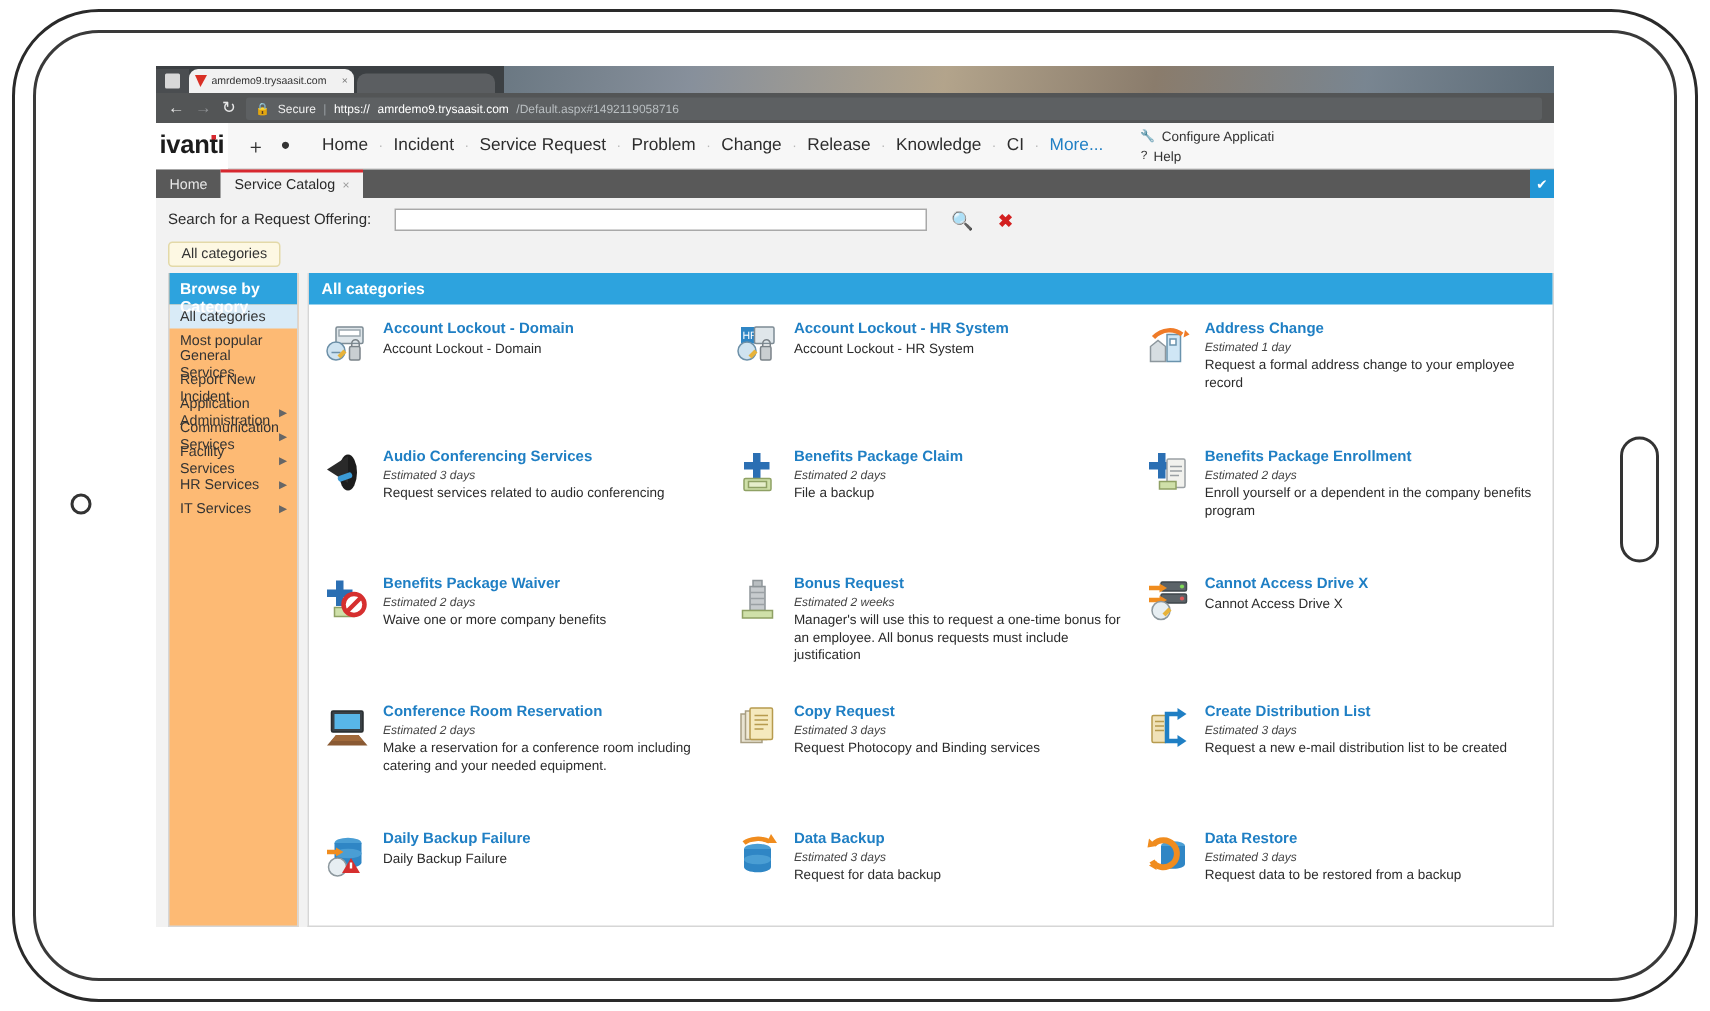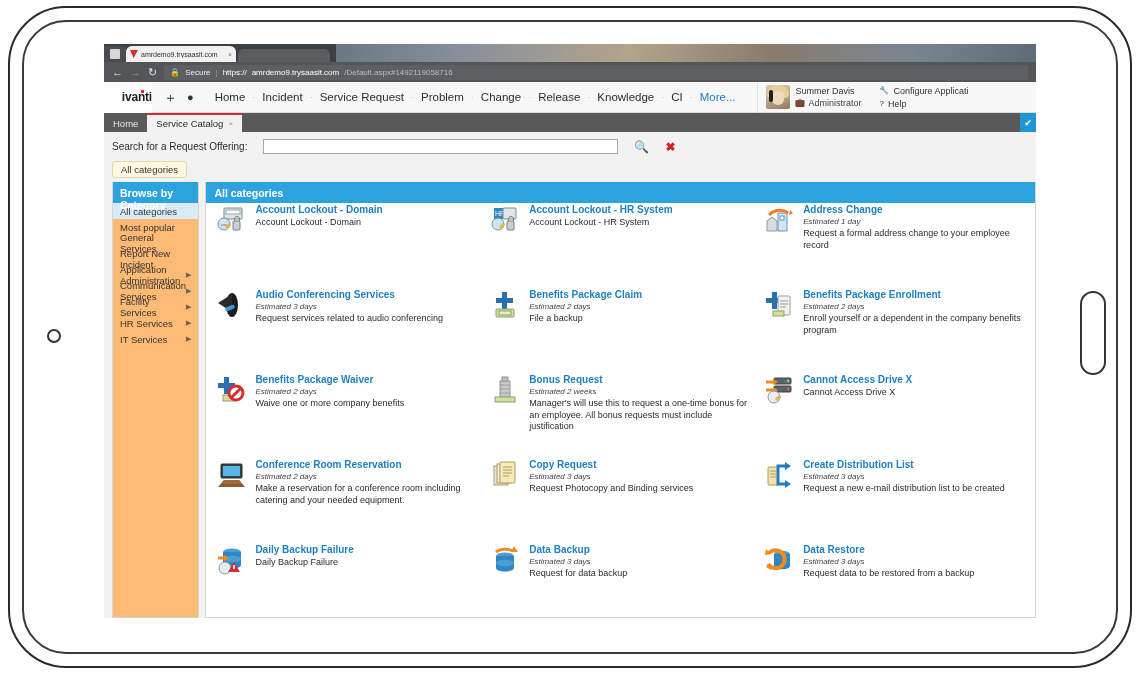--- a/index.html
+++ b/index.html
@@ -93,22 +93,22 @@
   .url-path { color: #b9bec1; }
 
   
   .app-header {
     height: 31px; background: #f7f7f7;
     border-bottom: 1px solid #dcdcdc;
     display: flex; align-items: center;
   }
   .brand {
     width: 48px; height: 31px; background: #ffffff;
-    display: flex; align-items: center; justify-content: flex-end;
-    font-size: 12px; font-weight: 700; color: #1c1c1c; letter-spacing: -.2px;
+    display: flex; align-items: center; justify-content: center;
+    font-size: 17px; font-weight: 700; color: #1c1c1c; letter-spacing: -.2px;
     position: relative;
   }
   .brand .tittle {
     position: absolute; right: 8px; top: 8px; width: 3px; height: 3px;
     background: #d7282f;
   }
   .hdr-ic { font-size: 13px; color: #333; margin-left: 12px; line-height: 1; }
   .hdr-ic.chat { font-size: 11px; margin-left: 10px; }
   .navlinks {
     display: flex; align-items: center; gap: 0; margin-left: 14px;
@@ -200,21 +200,21 @@
   .side-item.active { background: #d9ebf7; }
   .side-arrow { color: #666; font-size: 7px; }
 
   .content { flex: 1 1 auto; margin-left: 6px; background: #fff; border: 1px solid #d6d6d6; border-top: none; }
   .content-head {
     background: #2da3de; color: #fff; font-size: 10.5px; font-weight: 700;
     padding: 5px 8px; height: 21px;
   }
   .grid {
     display: grid; grid-template-columns: repeat(3, 1fr);
-    grid-auto-rows: 85px; padding: 0 6px 0 10px; column-gap: 9px;
+    grid-auto-rows: 85px; padding: 10px 6px 0 10px; column-gap: 9px;
   }
   .card { display: flex; gap: 7px; }
   .card-ic { width: 32px; flex: 0 0 32px; padding-top: 2px; }
   .card-body { flex: 1 1 auto; min-width: 0; }
   .card-title {
     font-size: 10px; font-weight: 700; color: #1f7fc4; line-height: 13px;
   }
   .card-est {
     font-size: 8px; font-style: italic; color: #444; line-height: 11px;
   }
@@ -279,34 +279,20 @@
         <span class="navdot">·</span>
         <span class="navlink">Release</span>
         <span class="navdot">·</span>
         <span class="navlink">Knowledge</span>
         <span class="navdot">·</span>
         <span class="navlink">CI</span>
         <span class="navdot">·</span>
         <span class="navlink more">More...</span>
       </div>
 
-      <div class="userblock">
-        <div class="avatar">
-          <span class="hair"></span>
-            <span class="face"></span>
-            <span class="hs"></span>
-        </div>
-        <div class="usertext">
-          <div>Summer Davis</div>
-          <div class="role">
-            <span class="tiny-ic">💼</span>
-            <span>Administrator</span>
-          </div>
-        </div>
-      </div>
 
       <div class="cfgblock">
         <div class="cfg-row">
           <span class="tiny-ic">🔧</span>
           <span class="cfg-link">Configure Applicati</span>
         </div>
         <div class="cfg-row">
           <span class="tiny-ic">?</span>
           <span class="cfg-link">Help</span>
         </div>

